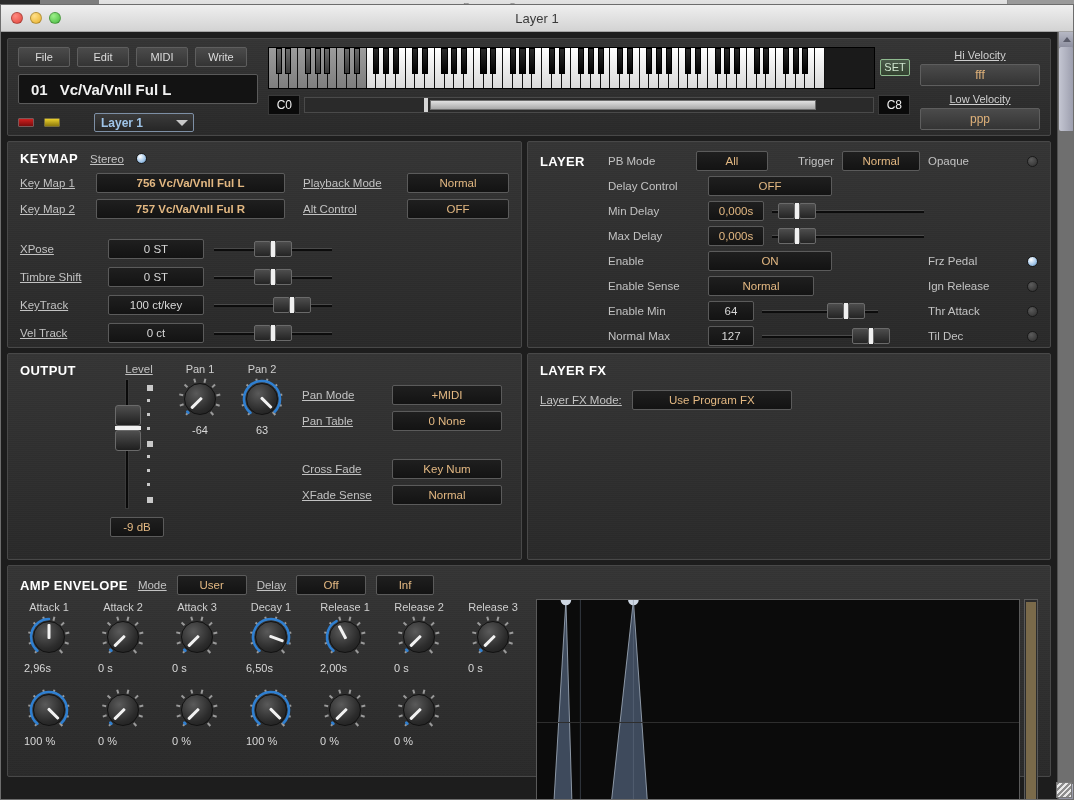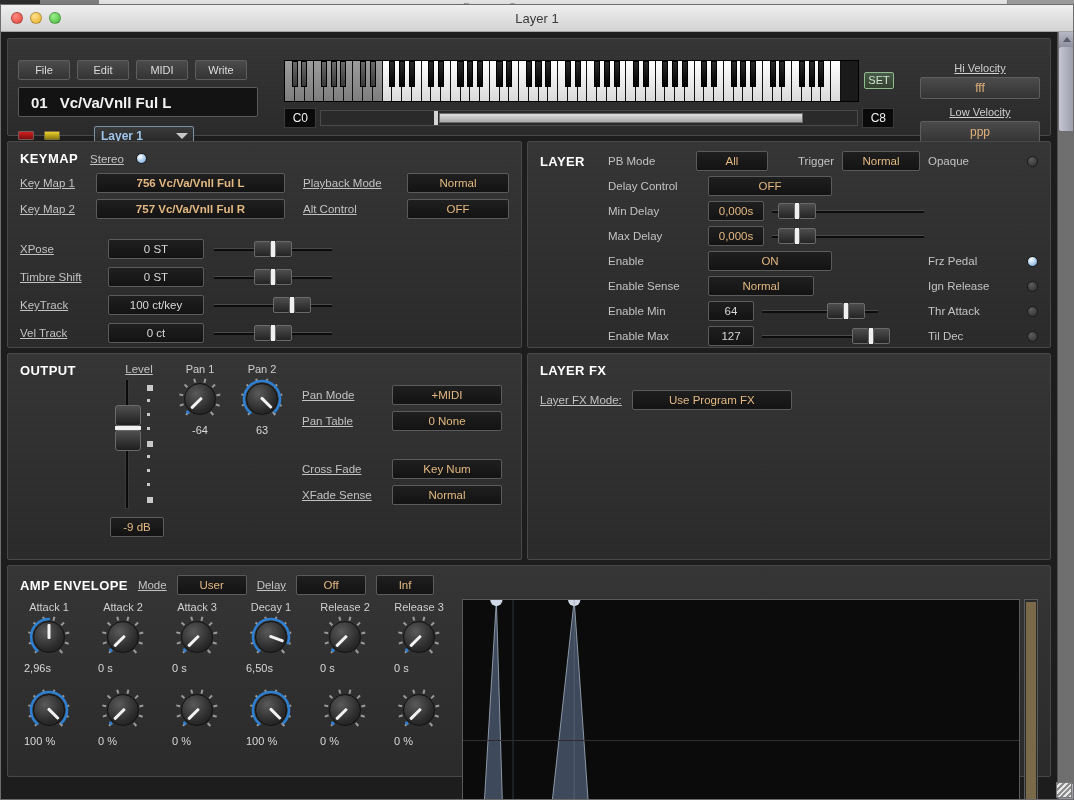--- a/index.html
+++ b/index.html
@@ -58,21 +58,21 @@
   .panel {
     background:
       repeating-linear-gradient(0deg, rgba(255,255,255,.012) 0 1px, rgba(0,0,0,.02) 1px 2px),
       linear-gradient(180deg,#353535,#2a2a2a);
     border:1px solid #484848;
     border-radius:2px;
     position:relative;
   }
 
   
-  #hdr { height:98px; display:flex; padding:21px 10px; gap:26px; }
+  #hdr { height:98px; display:flex; padding:8px 10px; gap:10px; }
   .hdr-left { width:240px; }
   .topbtns { display:flex; gap:7px; margin-bottom:7px; }
   .btn {
     background:linear-gradient(#4b4b4b,#343434);
     border:1px solid #5e5e5e; border-radius:2px;
     color:#dcdcdc; font-size:11px; text-align:center;
     padding:3px 0; cursor:default; user-select:none;
   }
   .topbtns .btn { width:52px; }
   #prog-name {
@@ -616,21 +616,21 @@
               </span>
               <span style="flex:1"></span>
               <span class="ly-right">
                 <span class="ly-lbl">Thr Attack</span>
                 <span class="led-round"></span>
               </span>
             </div>
 
             <div class="ly-row">
               <span style="width:60px"></span>
-              <span class="ly-lbl">Enable Max</span>
+              <span class="ly-lbl">Normal Max</span>
               <span class="val-box small-num" style="width:46px">127</span>
               <span class="slider" style="width:116px">
                 <span class="track"></span>
                 <span class="grip" style="left:78%">
                     <i></i>
                     <b></b>
                     <i></i>
                   </span>
               </span>
               <span style="flex:1"></span>
@@ -844,20 +844,43 @@
                       <i style="transform: rotate(108deg);"></i>
                       <i style="transform: rotate(139deg);"></i>
                     </div>
                     <svg class="arc" viewBox="0 0 44 44">
                       <path d="M10.429823025642289 35.788799976141604 A18 18 0 1 1 38.91446717414635 28.156362579862037" stroke="#2f7fd0" stroke-width="2.6" fill="none" stroke-linecap="round"></path>
                     </svg>
                     <div class="body"></div>
                     <div class="ptr" style="transform: rotate(290deg);"></div>
                   </div>
                   <div class="knob-val" style="text-align: left; padding-left: 4px;">6,50s</div>
+                </div>
+                <div class="knob-wrap">
+                  <div class="knob-label">Release 1</div>
+                  <div class="knob">
+                    <div class="ticks">
+                      <i style="transform: rotate(-140deg);"></i>
+                      <i style="transform: rotate(-109deg);"></i>
+                      <i style="transform: rotate(-78deg);"></i>
+                      <i style="transform: rotate(-47deg);"></i>
+                      <i style="transform: rotate(-16deg);"></i>
+                      <i style="transform: rotate(15deg);"></i>
+                      <i style="transform: rotate(46deg);"></i>
+                      <i style="transform: rotate(77deg);"></i>
+                      <i style="transform: rotate(108deg);"></i>
+                      <i style="transform: rotate(139deg);"></i>
+                    </div>
+                    <svg class="arc" viewBox="0 0 44 44">
+                      <path d="M10.429823025642289 35.788799976141604 A18 18 0 0 1 13.549511869853971 6.106943328539312" stroke="#2f7fd0" stroke-width="2.6" fill="none" stroke-linecap="round"></path>
+                    </svg>
+                    <div class="body"></div>
+                    <div class="ptr" style="transform: rotate(152deg);"></div>
+                  </div>
+                  <div class="knob-val" style="text-align: left; padding-left: 4px;">2,00s</div>
                 </div>
                 <div class="knob-wrap">
                   <div class="knob-label">Release 2</div>
                   <div class="knob">
                     <div class="ticks">
                       <i style="transform: rotate(-140deg);"></i>
                       <i style="transform: rotate(-109deg);"></i>
                       <i style="transform: rotate(-78deg);"></i>
                       <i style="transform: rotate(-47deg);"></i>
                       <i style="transform: rotate(-16deg);"></i>

